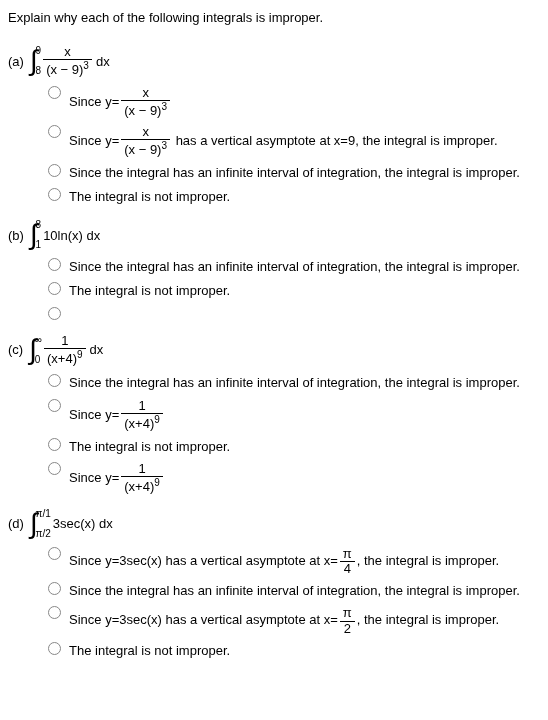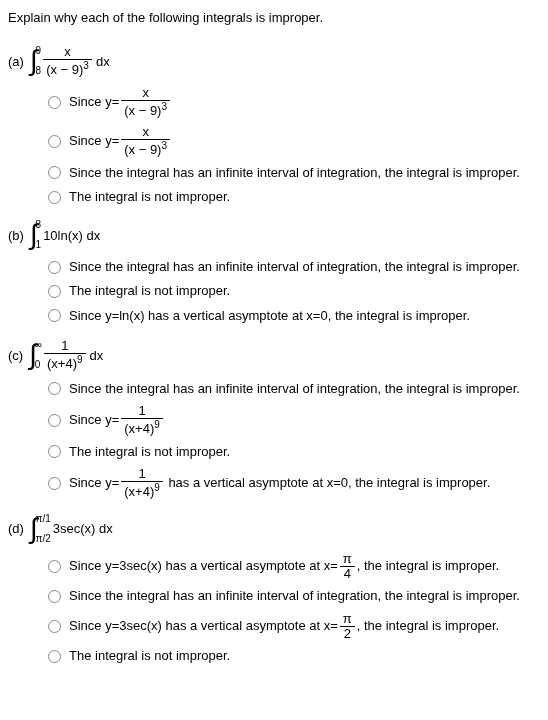--- a/index.html
+++ b/index.html
@@ -11,21 +11,21 @@
     width: 548px;
     box-sizing: border-box;
   }
   .prompt { margin-bottom: 20px; }
   .part { margin-bottom: 14px; }
   .part-row { display: flex; align-items: center; }
   .part-label { margin-right: 6px; }
   .options { margin-left: 40px; margin-top: 8px; }
   .option {
     display: flex;
-    align-items: center;
+    align-items: flex-start;
     margin-bottom: 6px;
     line-height: 1.4;
   }
   .radio {
     width: 13px;
     height: 13px;
     border: 1px solid #888;
     border-radius: 50%;
     flex-shrink: 0;
     margin-right: 8px;
@@ -73,21 +73,21 @@
   <div class="options">
     <div class="option">
       <span class="radio"></span>
       <span>
         <span>Since </span><span>y=</span><span class="frac"><span class="num">x</span><span class="den"><span>(x − 9)</span><sup>3</sup></span></span>
       </span>
     </div>
     <div class="option">
       <span class="radio"></span>
       <span>
-        <span>Since </span><span>y=</span><span class="frac"><span class="num">x</span><span class="den"><span>(x − 9)</span><sup>3</sup></span></span>
+        <span>Since </span><span>y=</span><span class="frac"><span class="num">x</span><span class="den"><span>(x − 9)</span><sup>3</sup></span></span><span> has a vertical asymptote at x=9, the integral is improper.</span>
       </span>
     </div>
     <div class="option">
       <span class="radio"></span>
       <span>Since the integral has an infinite interval of integration, the integral is improper.</span>
     </div>
     <div class="option">
       <span class="radio"></span>
       <span>The integral is not improper.</span>
     </div>
@@ -110,21 +110,20 @@
     <div class="option">
         <span class="radio"></span>
         <span>Since the integral has an infinite interval of integration, the integral is improper.</span>
       </div>
     <div class="option">
         <span class="radio"></span>
         <span>The integral is not improper.</span>
       </div>
     <div class="option">
         <span class="radio"></span>
-        <span>Since y=ln(x) has a vertical asymptote at x=0, the integral is improper.</span>
       </div>
   </div>
 </div>
 
 <div class="part">
   <div class="part-row">
     <span class="part-label">(c)</span>
     <span class="int">
       <span class="intsym">∫</span>
       <span class="bounds">
@@ -149,21 +148,21 @@
         <span>Since </span><span>y=</span><span class="frac"><span class="num">1</span><span class="den"><span>(x+4)</span><sup>9</sup></span></span>
       </span>
     </div>
     <div class="option">
         <span class="radio"></span>
         <span>The integral is not improper.</span>
       </div>
     <div class="option">
       <span class="radio"></span>
       <span>
-        <span>Since </span><span>y=</span><span class="frac"><span class="num">1</span><span class="den"><span>(x+4)</span><sup>9</sup></span></span><span> has a vertical asymptote at x=0, the integral is improper.</span>
+        <span>Since </span><span>y=</span><span class="frac"><span class="num">1</span><span class="den"><span>(x+4)</span><sup>9</sup></span></span>
       </span>
     </div>
   </div>
 </div>
 
 <div class="part">
   <div class="part-row">
     <span class="part-label">(d)</span>
     <span class="int">
       <span class="intsym">∫</span>

